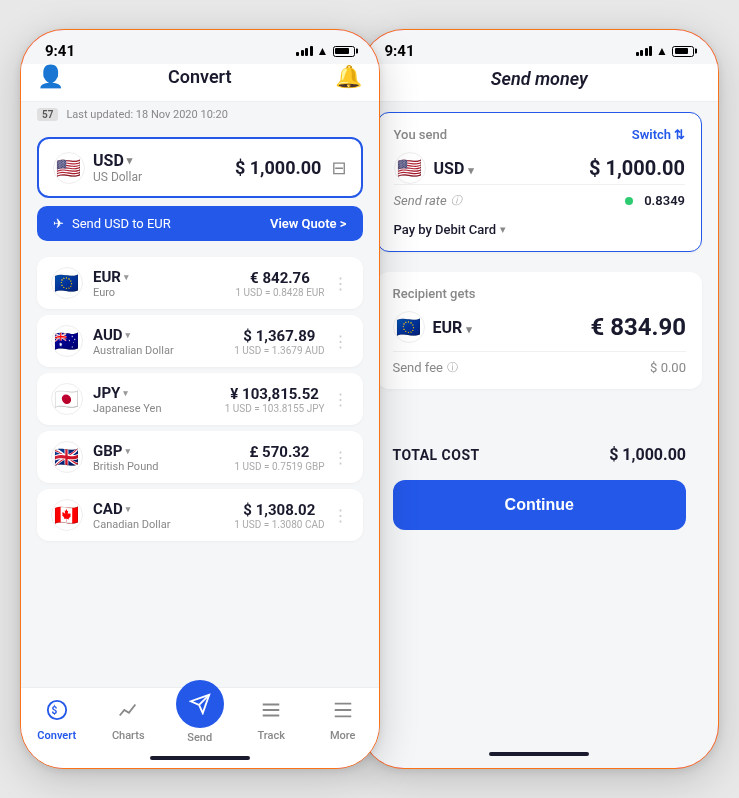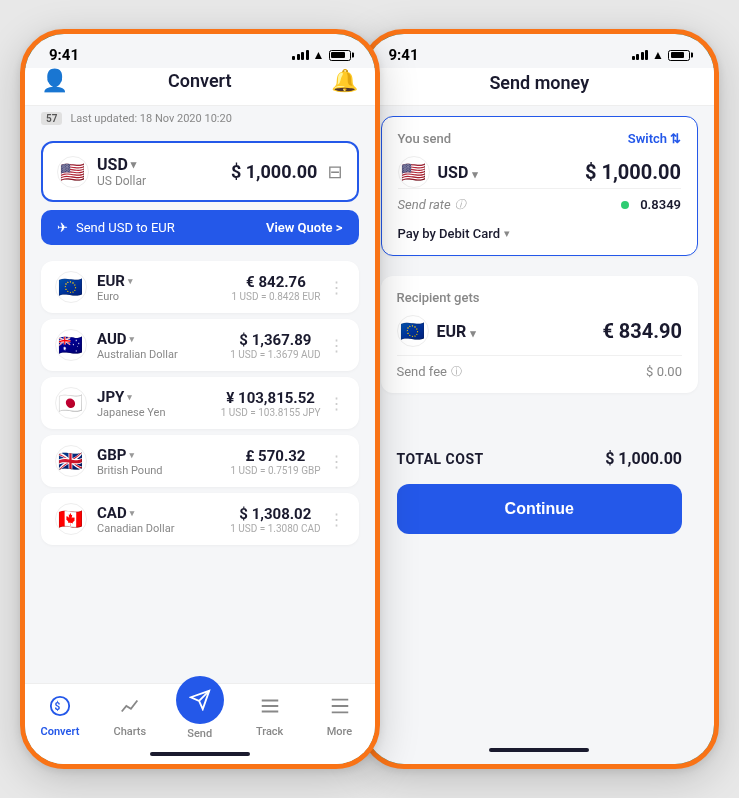--- a/index.html
+++ b/index.html
@@ -17,26 +17,26 @@
       position: relative;
       width: 739px;
       height: 798px;
       align-items: center;
       justify-content: center;
       padding: 20px;
     }
 
     
     .phone {
-      background: #14532d;
+      background: #ec4899;
       border-radius: 44px;
       box-shadow: 0 10px 40px rgba(0,0,0,0.18), 0 2px 8px rgba(0,0,0,0.1);
       overflow: hidden;
       position: relative;
-      border: 5px solid #f97316;
+      border: 1px solid #f97316;
     }
     .phone-left {
       width: 360px;
       height: 740px;
       z-index: 2;
     }
     .phone-right {
       width: 360px;
       height: 740px;
       margin-left: -20px;
@@ -248,20 +248,21 @@
       background: #1a1a2e;
       border-radius: 2px;
     }
 
     
     .send-screen { background: #f5f6f8; height: 100%; }
     .send-header {
       background: #fff;
       padding: 4px 20px 12px;
       border-bottom: 1px solid #eee;
+      font-style: italic;
     }
     .send-header-title {
       font-size: 18px;
       font-weight: 600;
       color: #1a1a2e;
       text-align: center;
     }
 
     .send-section {
       background: #fff;
@@ -315,21 +316,21 @@
       box-shadow: 0 1px 3px rgba(0,0,0,0.04);
     }
     .recipient-section-label { font-size: 13px; color: #888; font-weight: 500; margin-bottom: 10px; }
     .recipient-currency-row {
       display: flex;
       align-items: center;
       justify-content: space-between;
     }
     .recipient-left { display: flex; align-items: center; gap: 8px; }
     .recipient-code { font-size: 16px; font-weight: 700; color: #1a1a2e; }
-    .recipient-amount { font-size: 20px; font-weight: 700; color: #1a1a2e; }
+    .recipient-amount { font-size: 24px; font-weight: 700; color: #1a1a2e; }
     .fee-row {
       display: flex;
       justify-content: space-between;
       align-items: center;
       padding: 8px 0 0;
       border-top: 1px solid #f0f0f0;
       margin-top: 8px;
     }
     .fee-label { font-size: 13px; color: #888; display: flex; gap: 4px; }
     .fee-value { font-size: 13px; color: #888; }

